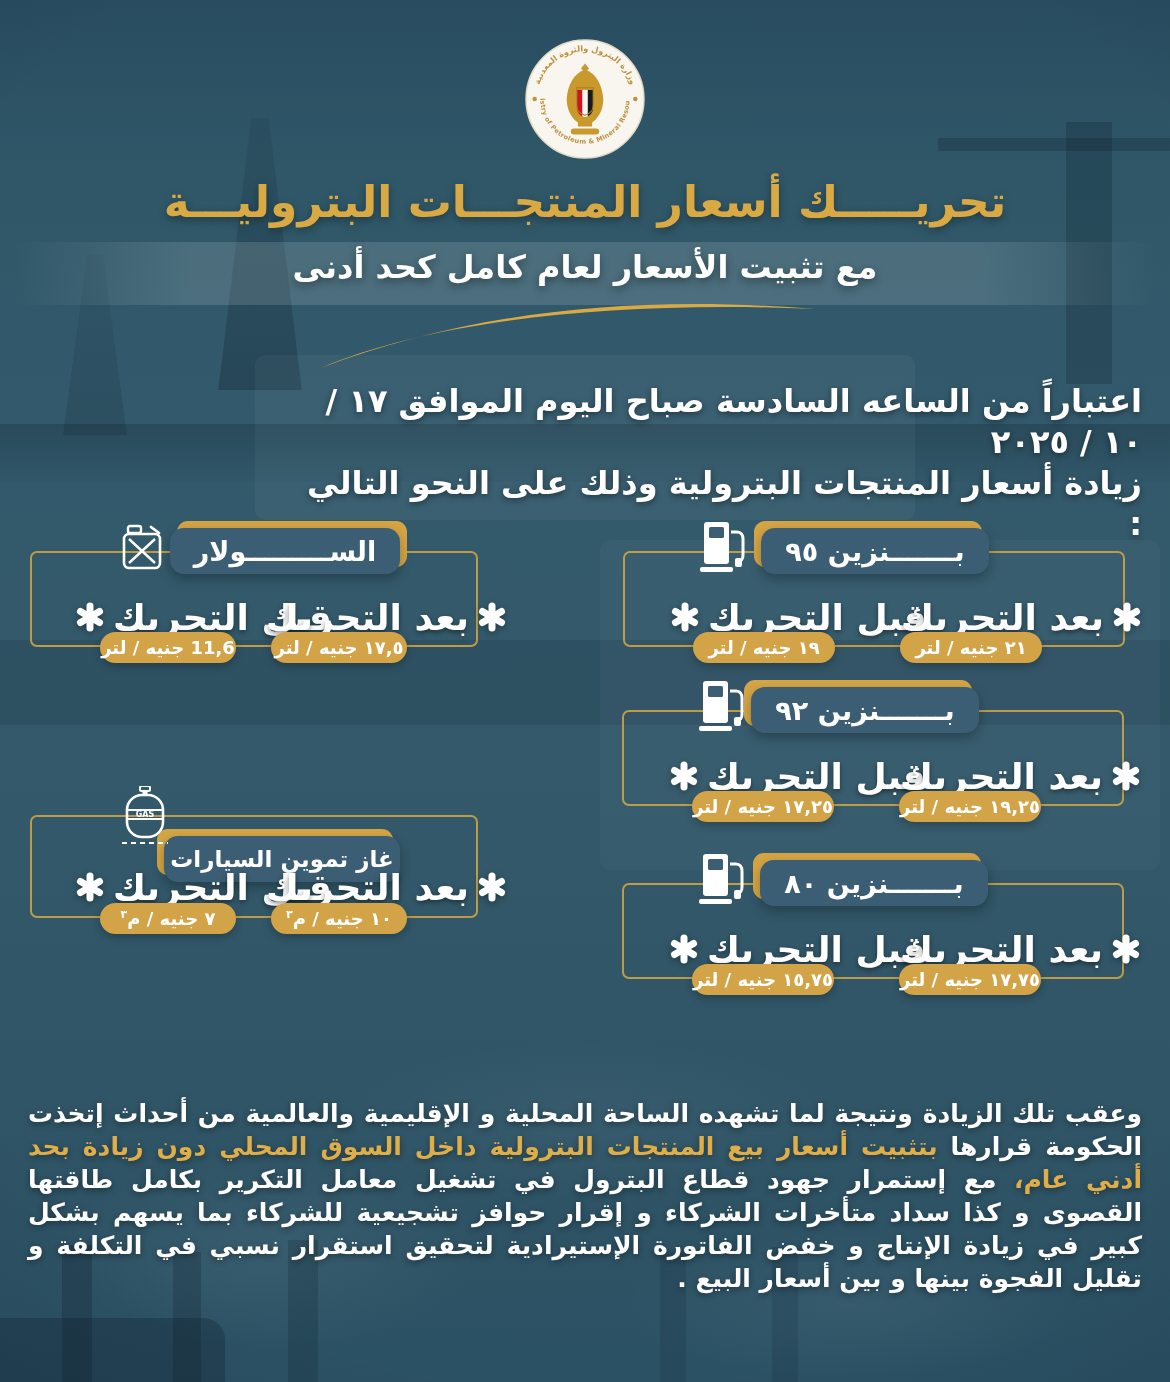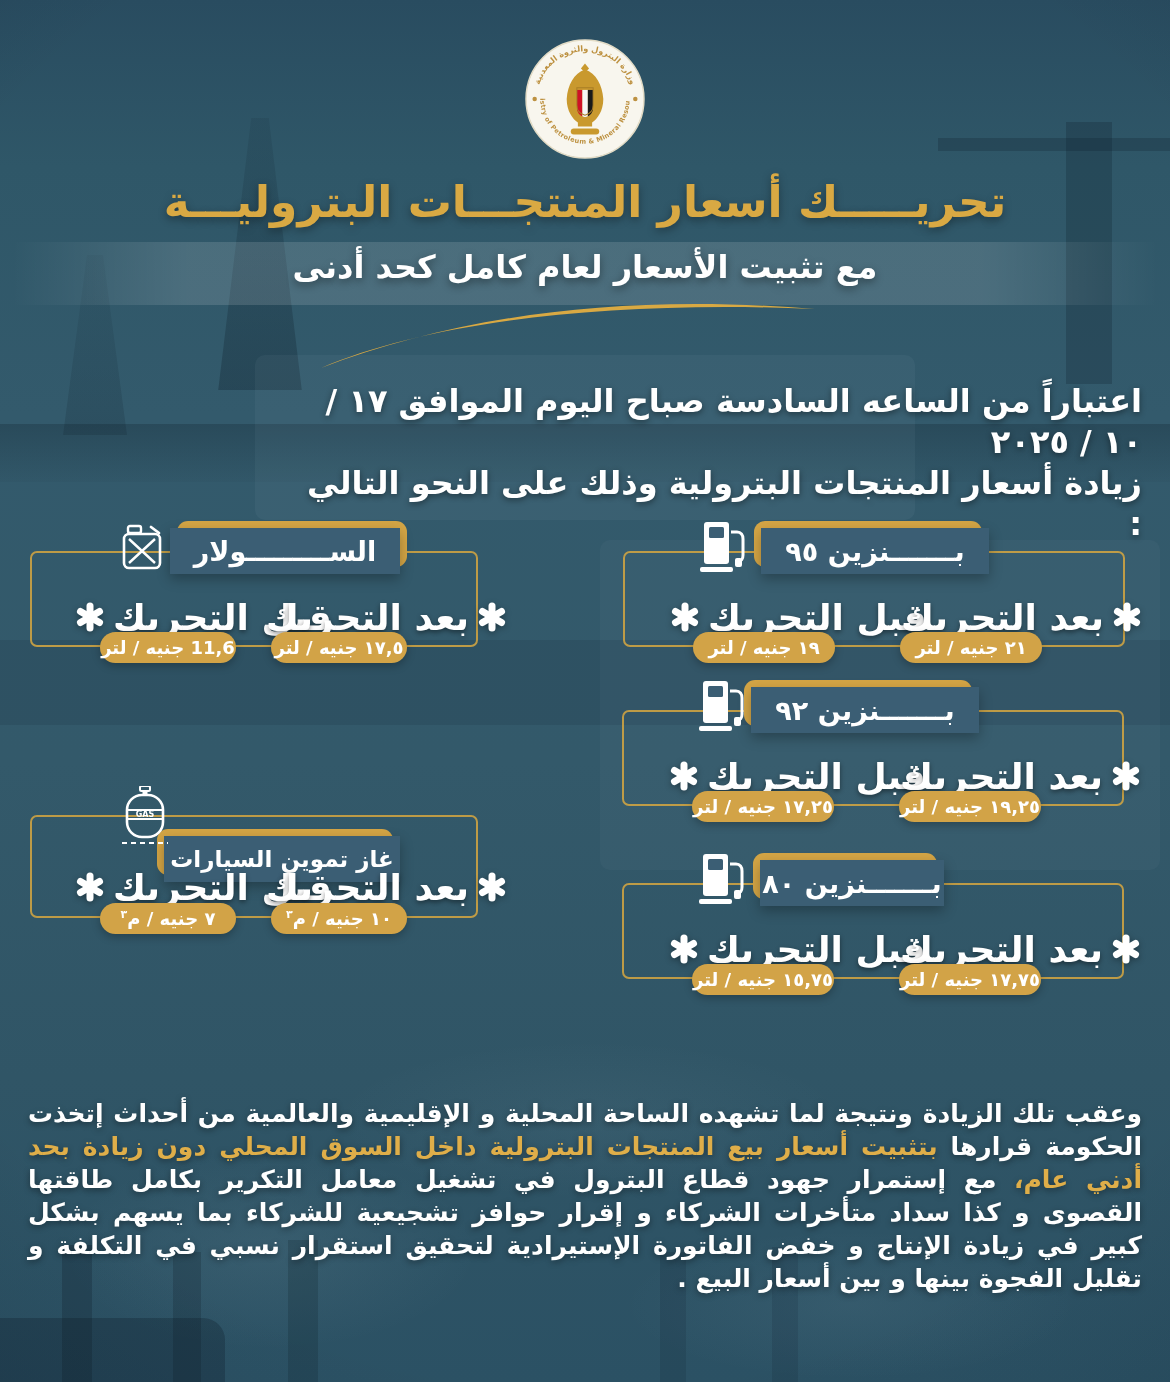--- a/index.html
+++ b/index.html
@@ -58,21 +58,21 @@
   .card { position:absolute; }
   .outline { position:absolute; border:2px solid rgba(198,159,69,.95); border-radius:7px; }
   .left-col  .outline { left:0;  width:448px; top:31px; height:96px; }
   .right-col .outline { left:7px; width:502px; top:31px; height:96px; }
   .tall .outline { height:103px; }
 
   .hdr { position:absolute; top:8px; height:46px; }
   .gold-back { position:absolute; inset:0; background:#d4a545; border-radius:11px; }
   .accent-left  .gold-back { transform:translate(-7px,-7px); }
   .accent-right .gold-back { transform:translate(7px,-7px); }
-  .hdr .box { position:absolute; inset:0; background:#3b5e74; border-radius:0;
+  .hdr .box { position:absolute; inset:0; background:#3b5e74; border-radius:14px;
     display:flex; align-items:center; justify-content:center; color:#fff; font-weight:bold;
     font-size:27px; white-space:nowrap; box-shadow:0 5px 12px rgba(0,0,0,.28); }
   .small-title .box { font-size:23px; }
 
   .icon { position:absolute; }
   .left-col .icon  { left:88px; top:2px; }
   .right-col .icon { left:84px; top:0px; }
 
   .cell { position:absolute; top:80px; height:34px; display:flex; direction:ltr; align-items:center;
     gap:9px; color:#fff; font-weight:bold; font-size:36px; text-shadow:0 2px 5px rgba(0,0,0,.45); white-space:nowrap; }
@@ -290,21 +290,21 @@
     <div class="pill before">
         <span>١٧,٢٥ جنيه / لتر</span>
       </div>
     <div class="pill after">
         <span>١٩,٢٥ جنيه / لتر</span>
       </div>
   </section>
 
   <section class="card right-col accent-left" style="top:852px; left:615px; width:527px; height:165px;">
     <div class="outline"></div>
-    <div class="hdr" style="left:145px; width:184px;">
+    <div class="hdr" style="left:145px; width:228px;">
       <div class="gold-back"></div>
       <div class="box">بـــــــنزين ٨٠</div>
     </div>
     <div class="icon">
       <svg width="46" height="54" viewBox="0 0 46 54">
         <rect x="4" y="2" width="25" height="42" rx="3" fill="#fff"></rect>
         <rect x="9" y="7" width="15" height="11" rx="1.5" fill="#3b5e74"></rect>
         <rect x="0" y="47" width="33" height="5" rx="2" fill="#fff"></rect>
         <path d="M31,12 h6 c4,0 6,3 6,7 v16 c0,4 -2,6 -4,6" fill="none" stroke="#fff" stroke-width="3"></path>
         <rect x="35" y="38" width="7" height="9" rx="2" fill="#fff"></rect>

